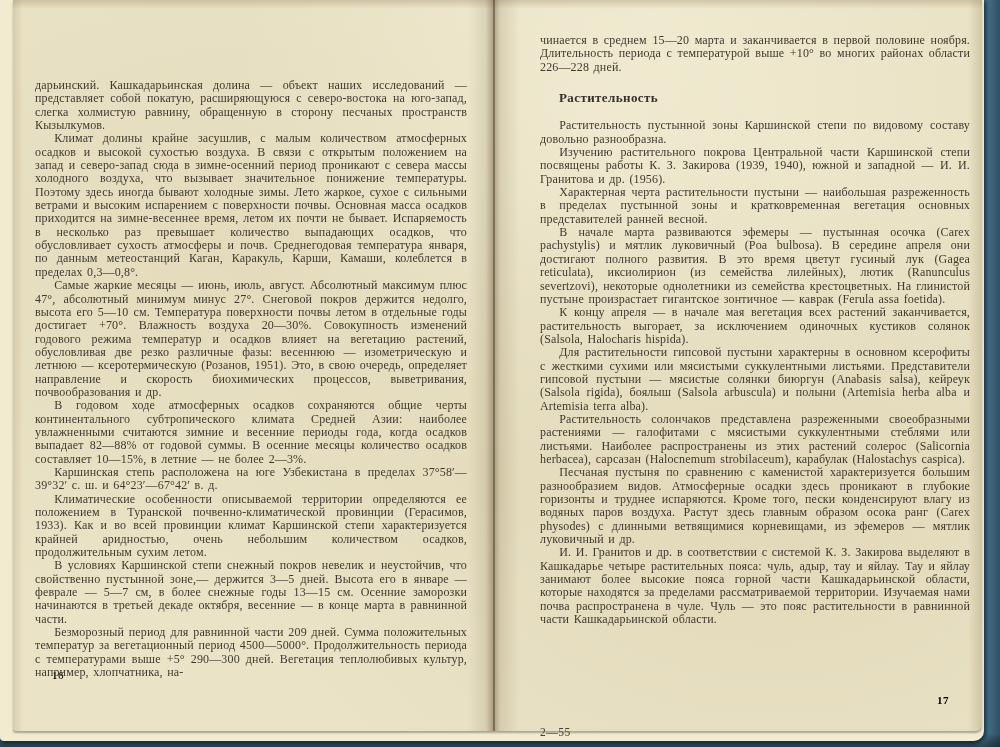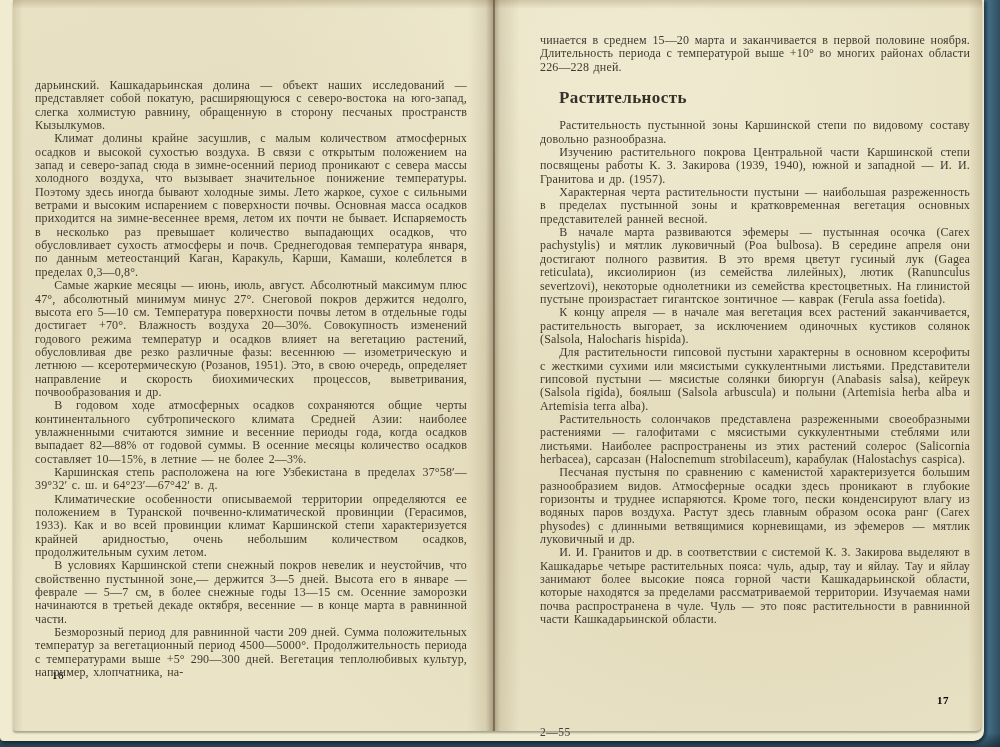--- a/index.html
+++ b/index.html
@@ -70,21 +70,21 @@
     letter-spacing: 0.15px;
     word-spacing: 1.4px;
     text-align: justify;
   }
   .col p { margin: 0; text-indent: 1.6em; }
   .no-first-indent p:first-child { text-indent: 0; }
   .col-left  { left: 35px;  top: 31px; width: 432px; margin-top: 48px; }
   .col-right { left: 540px; top: 34px; width: 430px; }
 
   .section-heading {
-    font-size: 17px;
+    font-size: 13px;
     font-weight: 700;
     letter-spacing: 0.4px;
     margin: 17px 0 15px 19px;
     color: #35312a;
   }
 
   .pnum {
     position: absolute;
     color: #000000;
     font-size: 11px;
@@ -118,21 +118,21 @@
     </div>
   <div class="pnum pnum-left">16</div>
 
   <div class="col col-right">
     <div class="no-first-indent">
         <p>чинается в среднем 15—20 марта и заканчивается в первой половине ноября. Длительность периода с температурой выше +10° во многих районах области 226—228 дней.</p>
       </div>
     <h2 class="section-heading">Растительность</h2>
     <div>
         <p>Растительность пустынной зоны Каршинской степи по видовому составу довольно разнообразна.</p>
-        <p>Изучению растительного покрова Центральной части Каршинской степи посвящены работы К. З. Закирова (1939, 1940), южной и западной — И. И. Гранитова и др. (1957).</p>
+        <p>Изучению растительного покрова Центральной части Каршинской степи посвящены работы К. З. Закирова (1939, 1940), южной и западной — И. И. Гранитова и др. (1956).</p>
         <p>Характерная черта растительности пустыни — наибольшая разреженность в пределах пустынной зоны и кратковременная вегетация основных представителей ранней весной.</p>
         <p>В начале марта развиваются эфемеры — пустынная осочка (Carex pachystylis) и мятлик луковичный (Poa bulbosa). В середине апреля они достигают полного развития. В это время цветут гусиный лук (Gagea reticulata), иксиолирион (из семейства лилейных), лютик (Ranunculus severtzovi), некоторые однолетники из семейства крестоцветных. На глинистой пустыне произрастает гигантское зонтичное — каврак (Ferula assa foetida).</p>
         <p>К концу апреля — в начале мая вегетация всех растений заканчивается, растительность выгорает, за исключением одиночных кустиков солянок (Salsola, Halocharis hispida).</p>
         <p>Для растительности гипсовой пустыни характерны в основном ксерофиты с жесткими сухими или мясистыми суккулентными листьями. Представители гипсовой пустыни — мясистые солянки биюргун (Anabasis salsa), кейреук (Salsola rigida), боялыш (Salsola arbuscula) и полыни (Artemisia herba alba и Artemisia terra alba).</p>
         <p>Растительность солончаков представлена разреженными своеобразными растениями — галофитами с мясистыми суккулентными стеблями или листьями. Наиболее распространены из этих растений солерос (Salicornia herbacea), сарсазан (Halocnemum strobilaceum), карабулак (Halostachys caspica).</p>
         <p>Песчаная пустыня по сравнению с каменистой характеризуется большим разнообразием видов. Атмосферные осадки здесь проникают в глубокие горизонты и труднее испаряются. Кроме того, пески конденсируют влагу из водяных паров воздуха. Растут здесь главным образом осока ранг (Carex physodes) с длинными ветвящимися корневищами, из эфемеров — мятлик луковичный и др.</p>
         <p>И. И. Гранитов и др. в соответствии с системой К. З. Закирова выделяют в Кашкадарье четыре растительных пояса: чуль, адыр, тау и яйлау. Тау и яйлау занимают более высокие пояса горной части Кашкадарьинской области, которые находятся за пределами рассматриваемой территории. Изучаемая нами почва распространена в чуле. Чуль — это пояс растительности в равнинной части Кашкадарьинской области.</p>
       </div>
   </div>
   <div class="sig-mark">2—55</div>

